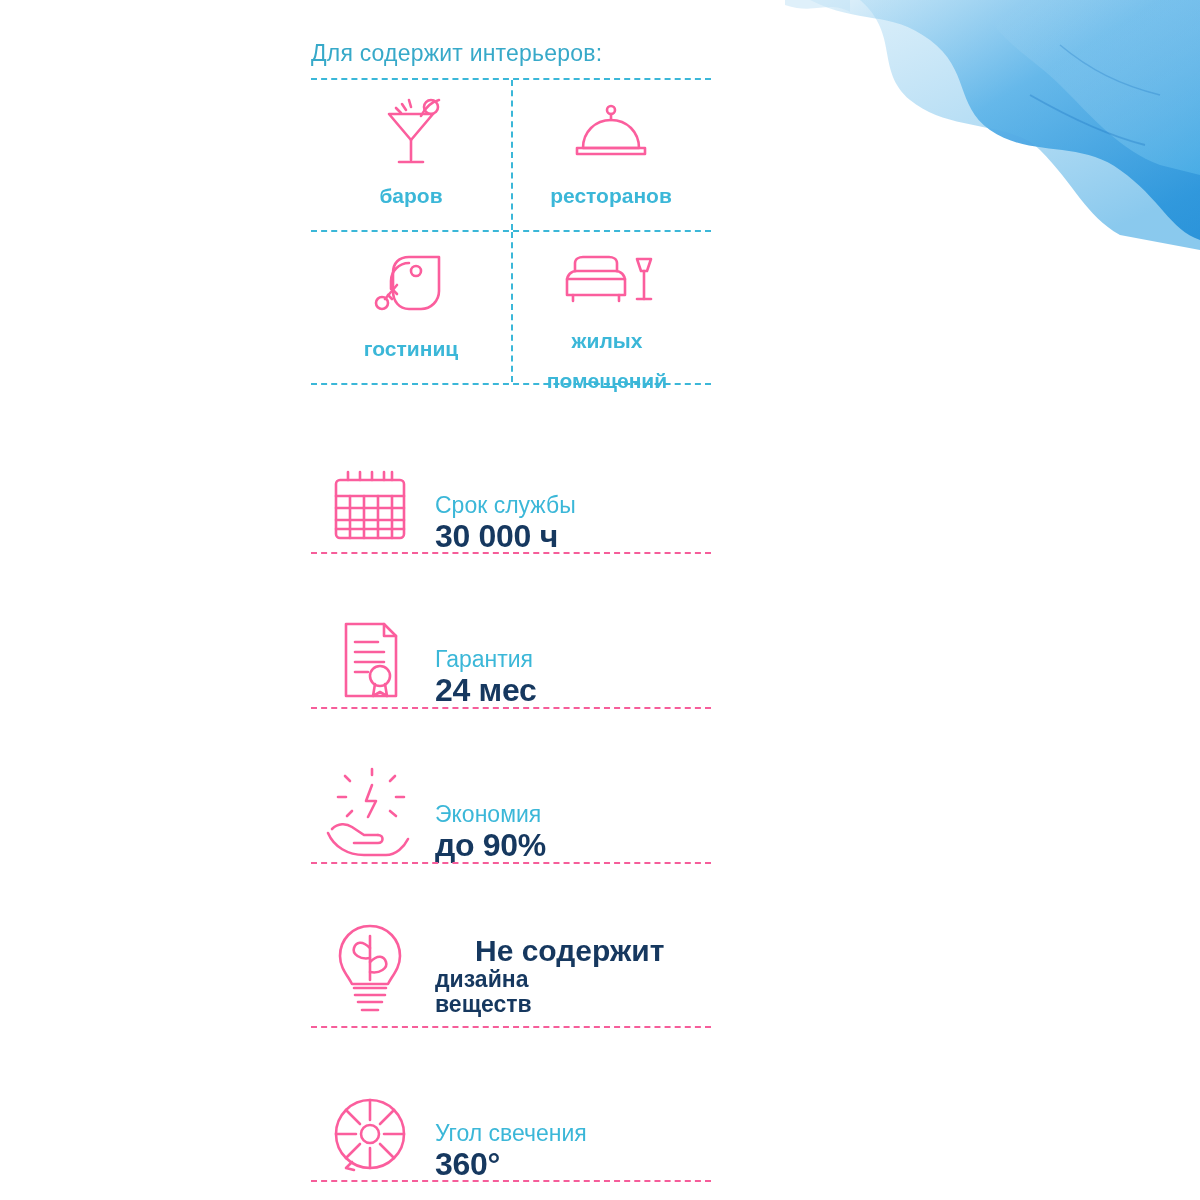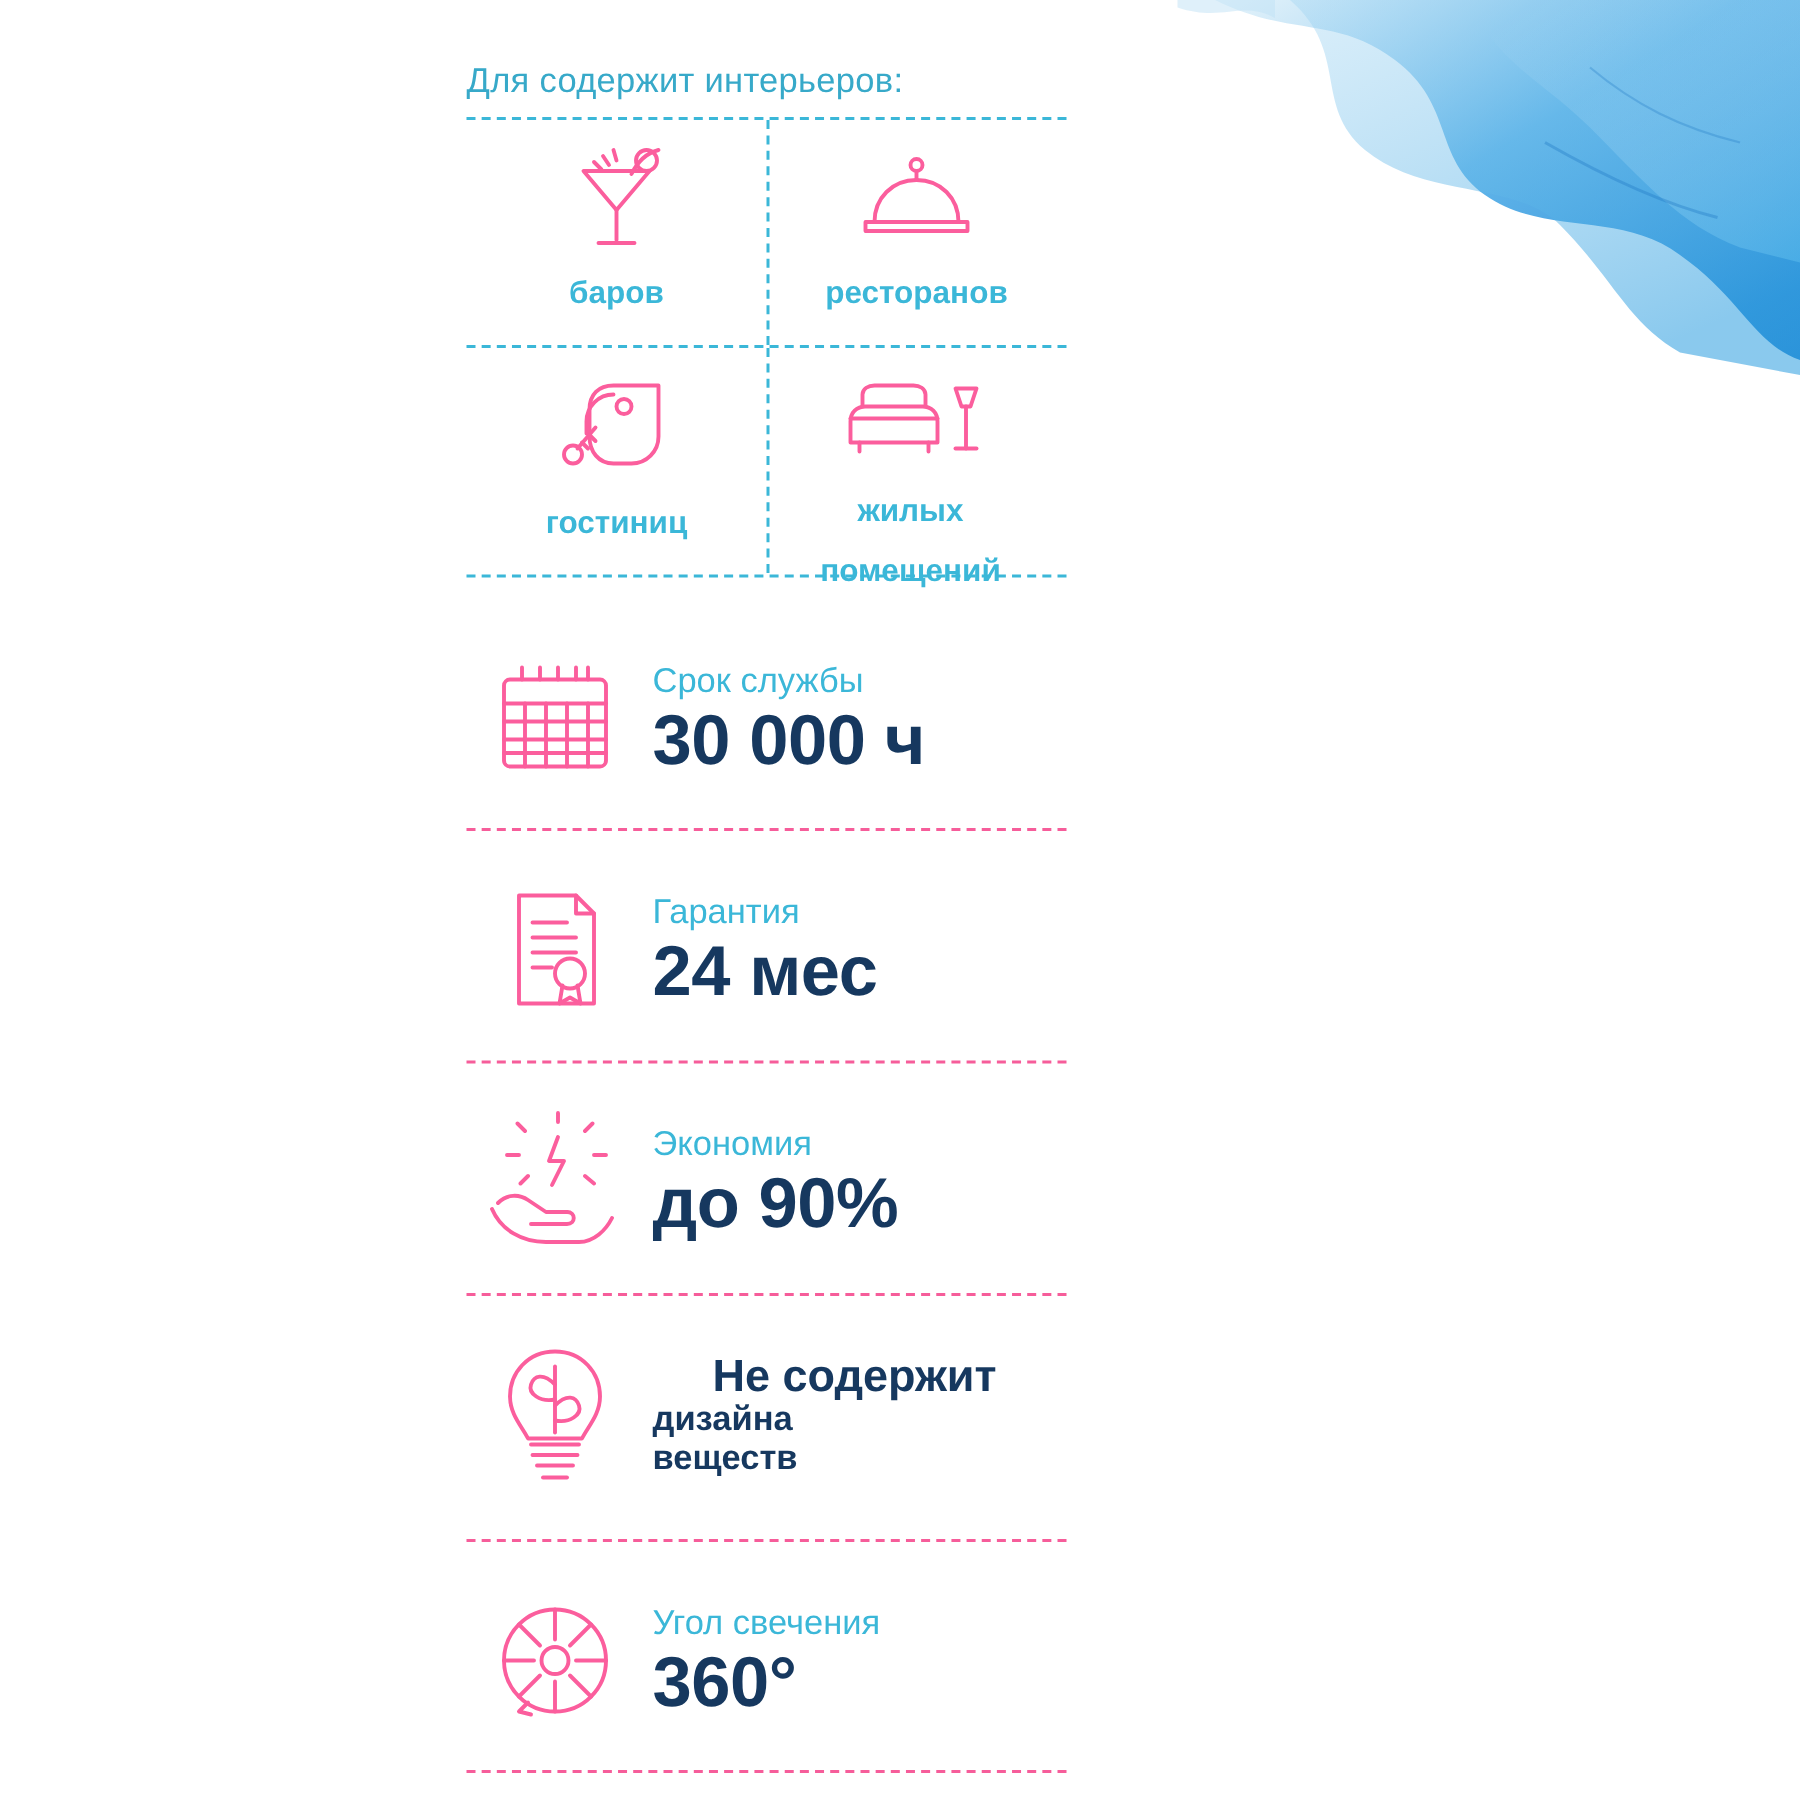--- a/index.html
+++ b/index.html
@@ -84,40 +84,40 @@
     font-weight: bold;
   }
 
   
   .feature {
     position: absolute;
     left: 311px;
     width: 400px;
     height: 150px;
     display: flex;
-    align-items: center;
+    align-items: flex-end;
   }
   .feature .f-icon {
     width: 118px;
     min-width: 118px;
     display: flex;
     align-items: center;
     justify-content: center;
   }
   .feature .f-text {
     padding-left: 6px;
   }
   .f-caption {
     font-size: 23px;
     color: #3bb7d8;
     line-height: 1.1;
     margin-bottom: 2px;
   }
   .f-value {
-    font-size: 47px;
+    font-size: 32px;
     font-weight: bold;
     color: #16385f;
     line-height: 1.05;
     letter-spacing: -0.3px;
   }
   .f-value.small {
     font-size: 30px;
     letter-spacing: 0;
     margin-left: 40px;
   }

